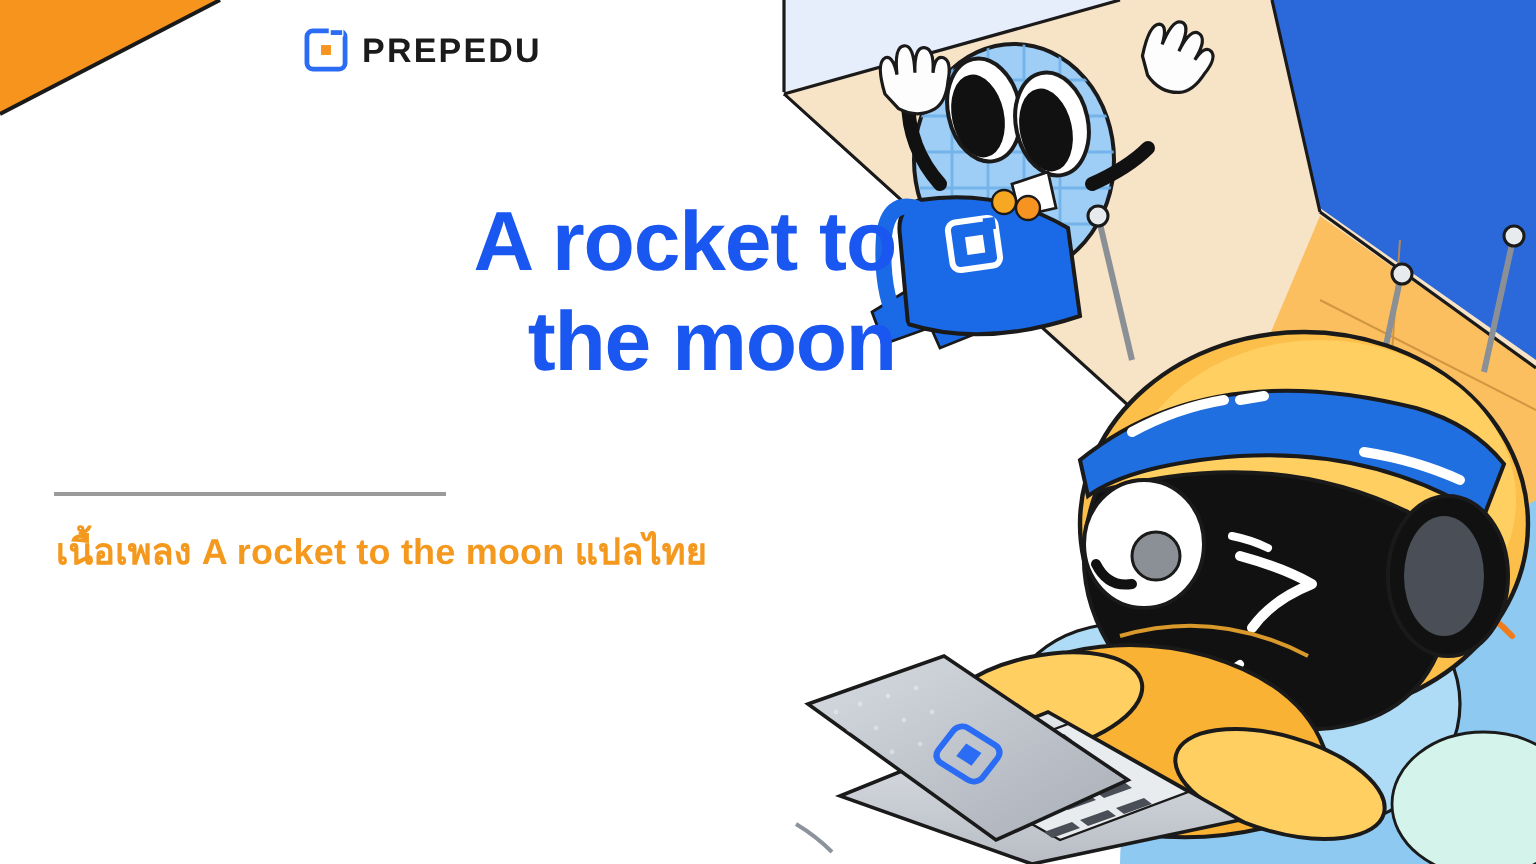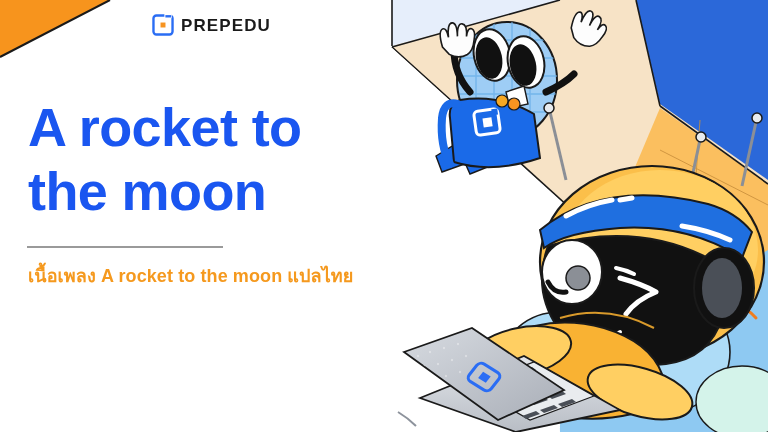--- a/index.html
+++ b/index.html
@@ -55,25 +55,26 @@
 
   
   .headline {
     position: absolute;
     left: 28px;
     top: 96px;
     width: 420px;
     color: #1a56f0;
     font-family: "Liberation Sans", sans-serif;
     font-weight: bold;
-    font-size: 54px;
+    font-size: 42px;
     line-height: 1.18;
     letter-spacing: -0.6px;
     white-space: pre-line;
     margin: 0;
+    text-align: right;
   }
 
   
   .divider {
     position: absolute;
     left: 27px;
     top: 246px;
     width: 196px;
     height: 2px;
     background: #9a9a9a;

